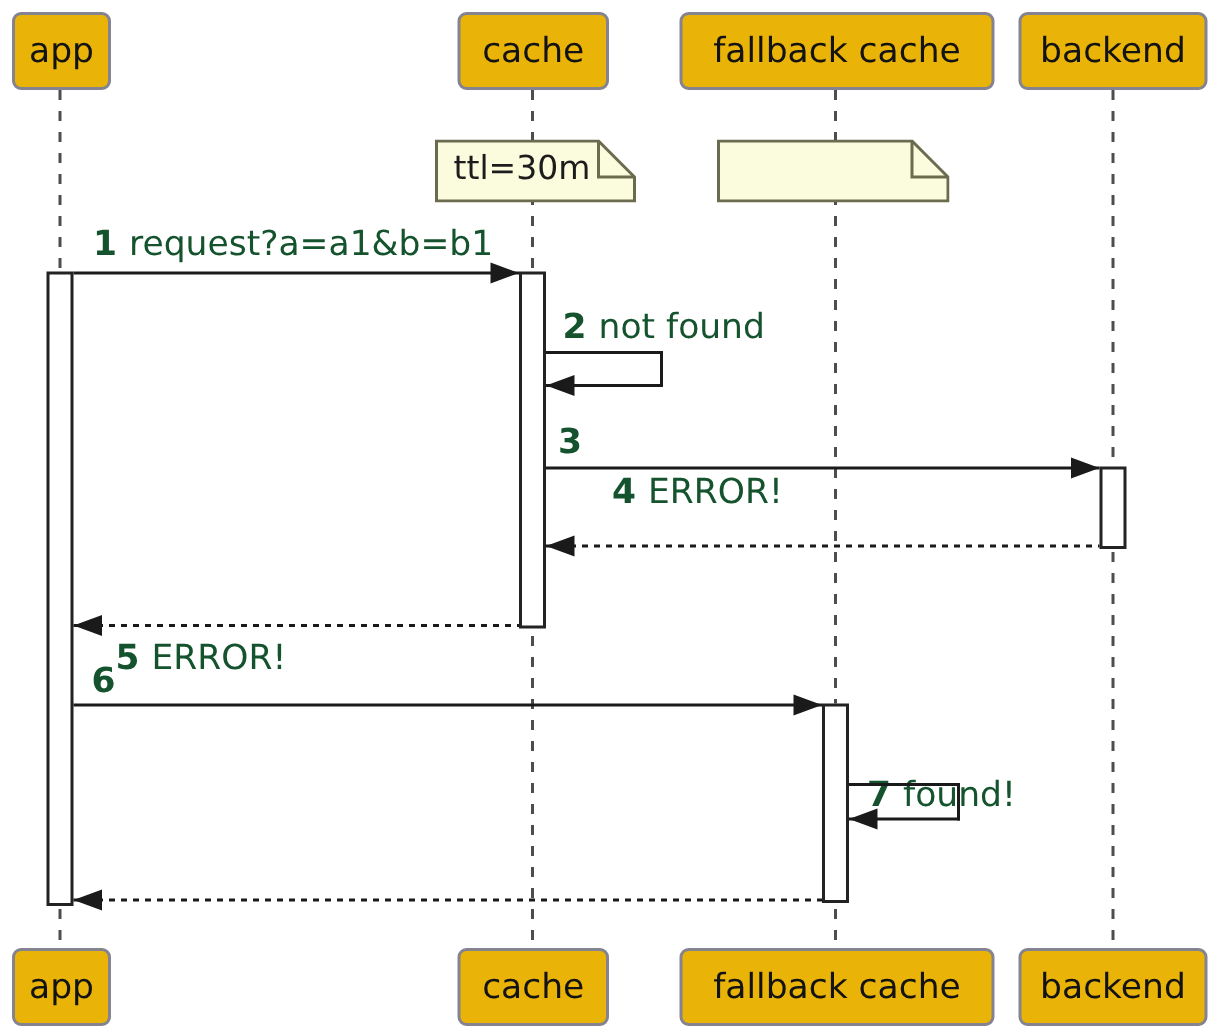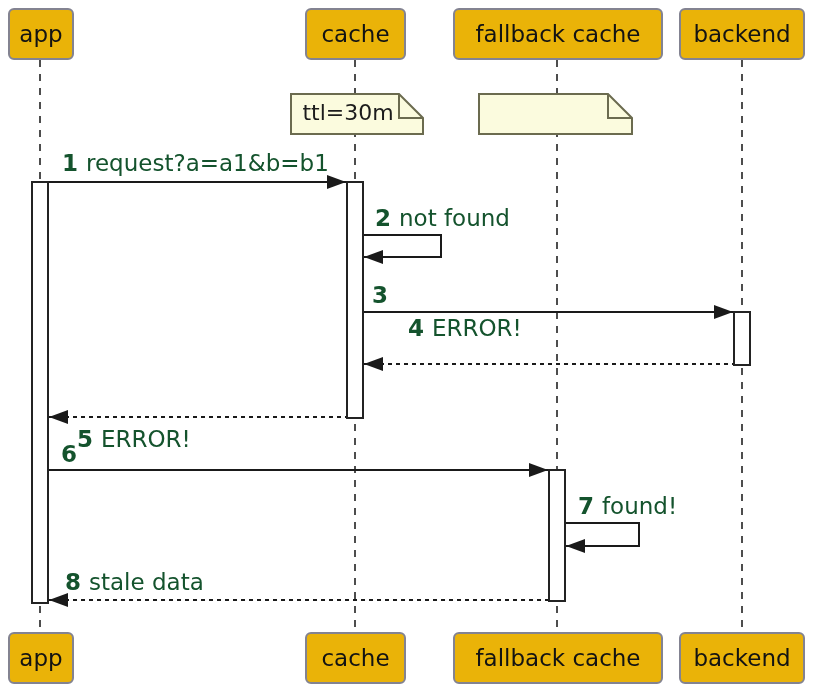--- a/index.html
+++ b/index.html
@@ -127,29 +127,26 @@
   </div>
   <div class="mline-dashed" style="left:49px;top:416px;width:297px;"></div>
   <div class="ah ah-left" style="left:49px;top:410px;"></div>
 
   <div class="mlabel" style="left:61px;top:441px;">
     <span class="seq">6</span><span></span>
   </div>
   <div class="mline" style="left:49px;top:469px;width:499px;"></div>
   <div class="ah ah-right" style="left:529px;top:463px;"></div>
 
-  <div class="mlabel" style="left:578px;top:493px;">
+  <div class="mlabel" style="left:578px;top:517px;">
     <span class="seq">7</span><span>found!</span>
   </div>
   <div class="selfmsg" style="left:566px;top:522px;width:74px;height:25px;"></div>
   <div class="ah ah-left" style="left:566px;top:539px;"></div>
 
-  <div class="mlabel" style="left:65px;top:569px;">
-    <span class="seq">8</span><span>stale data</span>
-  </div>
   <div class="mline-dashed" style="left:49px;top:599px;width:499px;"></div>
   <div class="ah ah-left" style="left:49px;top:593px;"></div>
 
   <div class="pbox" style="left:8px;top:632px;width:66px;">
       <span>app</span>
     </div>
   <div class="pbox" style="left:305px;top:632px;width:101px;">
       <span>cache</span>
     </div>
   <div class="pbox" style="left:453px;top:632px;width:210px;">

